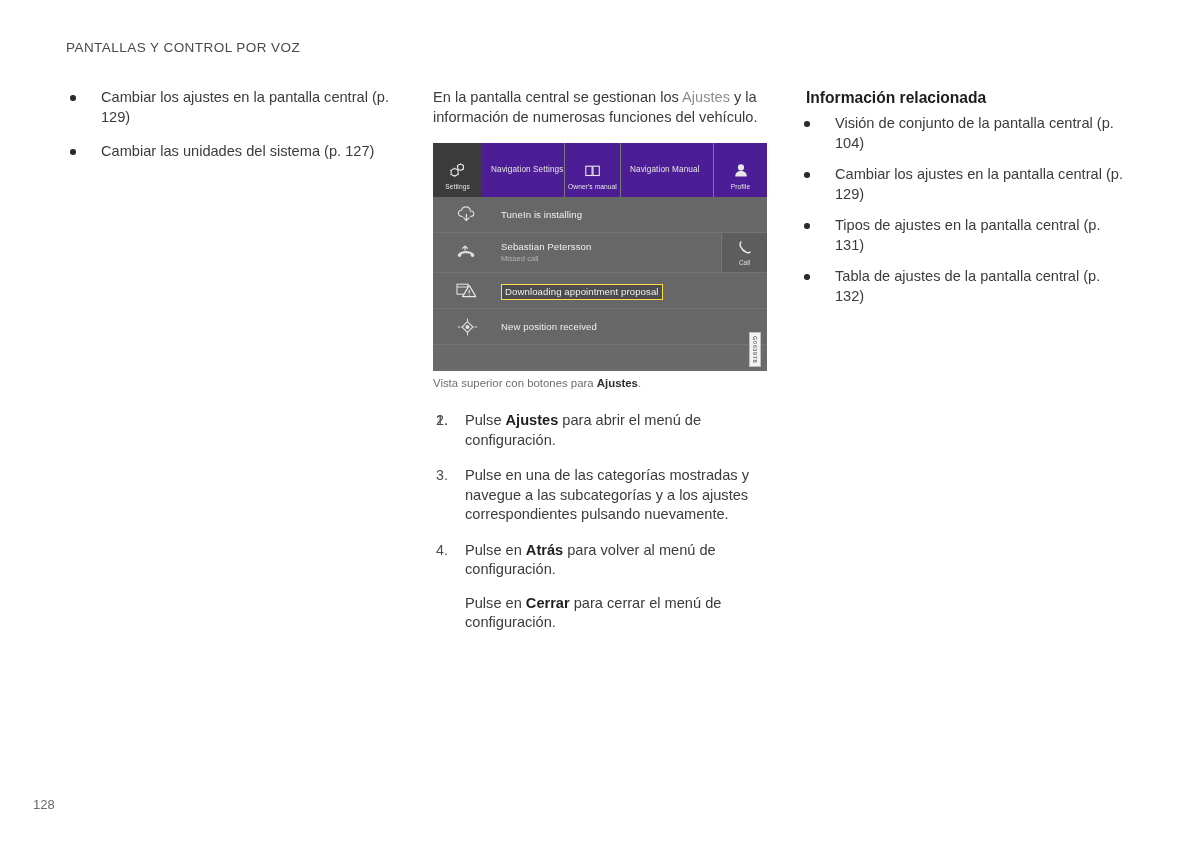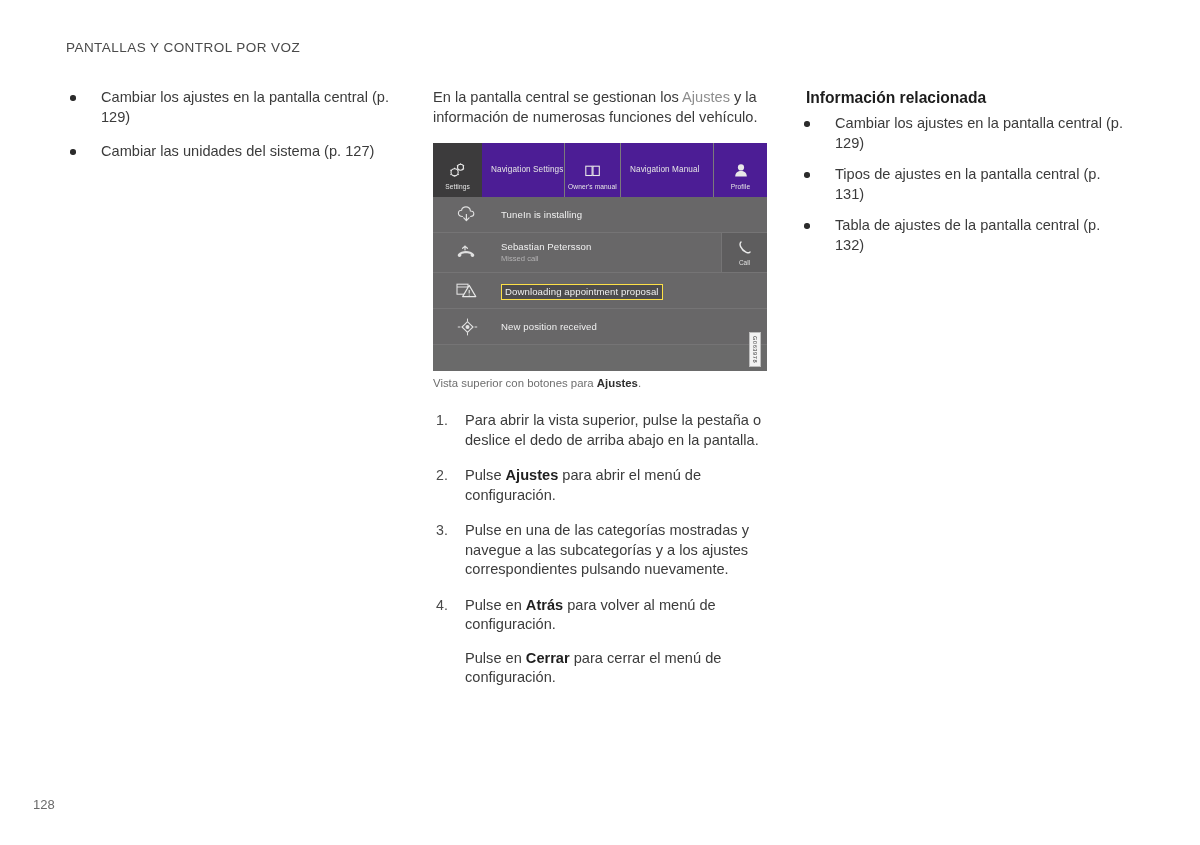--- a/index.html
+++ b/index.html
@@ -443,21 +443,20 @@
         <div class="figure-id">G063978</div>
       </div>
 
       <div class="figure-caption"><span>Vista superior con botones para </span><b>Ajustes</b><span>.</span></div>
     </div>
 
     <ol class="steps">
 
       <li>
         <span class="num">1.</span>
-        <span>Para abrir la vista superior, pulse la pestaña o deslice el dedo de arriba abajo en la pantalla.</span>
       </li>
 
       <li>
         <span class="num">2.</span><span>Pulse </span><b>Ajustes</b><span> para abrir el menú de configuración.</span>
       </li>
 
       <li>
         <span class="num">3.</span>
         <span>Pulse en una de las categorías mostradas y navegue a las subcategorías y a los ajustes correspondientes pulsando nuevamente.</span>
       </li>
@@ -467,20 +466,24 @@
         <div class="step-extra"><span>Pulse en </span><b>Cerrar</b><span> para cerrar el menú de configuración.</span></div>
       </li>
     </ol>
   </div>
 
   <div class="col col-right">
     <h3 class="related-title">Información relacionada</h3>
     <ul class="bullets related">
       <li>
         <span class="dot"></span>
+        <span>Visión de conjunto de la pantalla central (p. 104)</span>
+      </li>
+      <li>
+        <span class="dot"></span>
         <span>Cambiar los ajustes en la pantalla central (p. 129)</span>
       </li>
       <li>
         <span class="dot"></span>
         <span>Tipos de ajustes en la pantalla central (p. 131)</span>
       </li>
       <li>
         <span class="dot"></span>
         <span>Tabla de ajustes de la pantalla central (p. 132)</span>
       </li>

